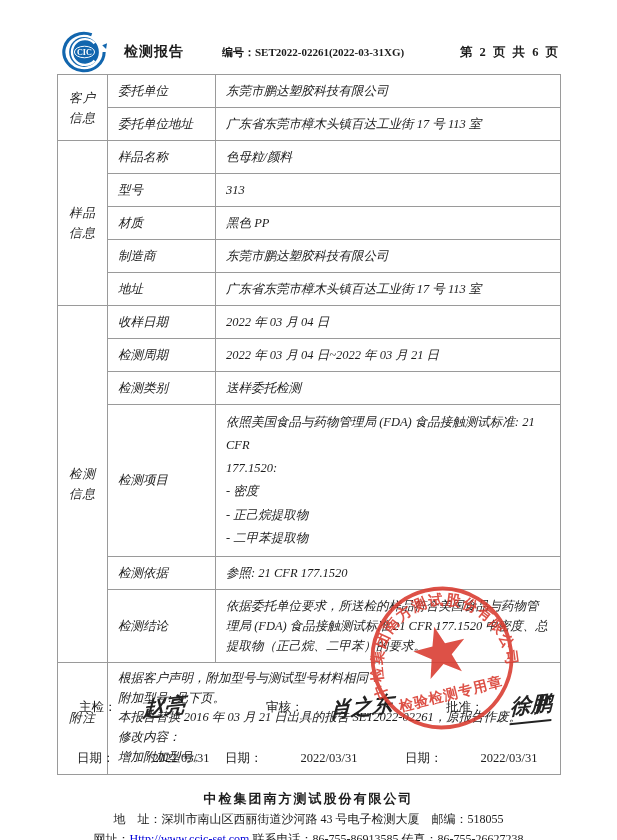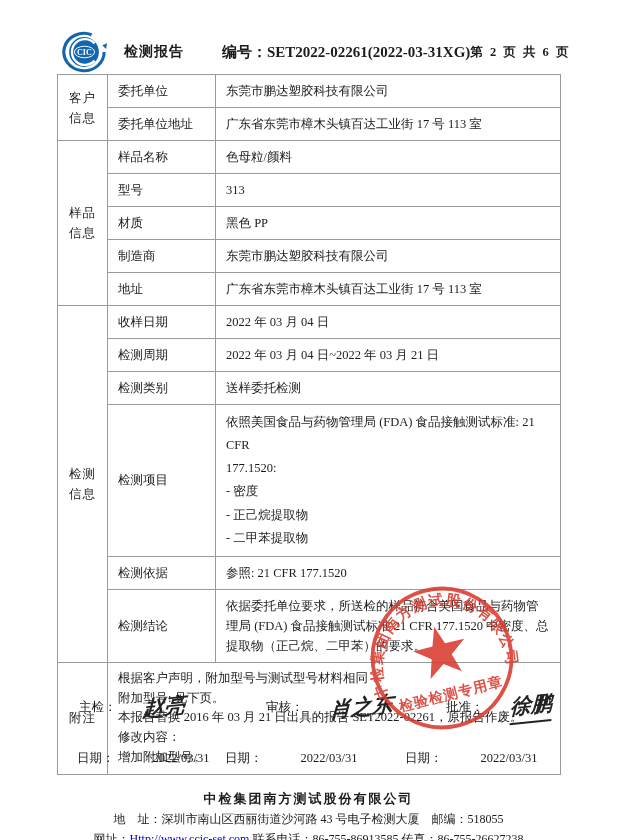--- a/index.html
+++ b/index.html
@@ -9,33 +9,34 @@
     margin:0 auto;
     background:#ffffff;
     font-family:"Liberation Serif", serif;
     color:#1c1c1c;
     overflow:hidden;
   }
   
   .header{position:absolute;top:30px;left:60px;right:57px;display:flex;align-items:center;}
   .logo{width:48px;height:44px;flex:0 0 auto;}
   .doc-title{margin-left:16px;font-size:14px;font-weight:bold;letter-spacing:1px;white-space:nowrap;}
-  .report-no{margin-left:38px;font-size:15px;font-weight:bold;white-space:nowrap;}
+  .report-no{margin-left:38px;font-size:11px;font-weight:bold;white-space:nowrap;}
   .page-info{margin-left:auto;font-size:12.5px;font-weight:bold;letter-spacing:2px;white-space:nowrap;}
   
   table.report{
     position:absolute;top:74px;left:57px;
     width:504px;border-collapse:collapse;table-layout:fixed;
     font-size:12.5px;
   }
   table.report td{
     border:1px solid #9a9a9a;
     padding:6px 10px;
     vertical-align:middle;
     line-height:1.6;
+    font-style:italic;
   }
   td.section-cell{
     width:30px;text-align:center;
     word-break:break-all;letter-spacing:1px;line-height:2.1;
     padding:4px 10px;
   }
   td.label-cell{width:88px;}
   td.value-cell{}
   .lines-cell div{line-height:1.85;}
   .notes-cell div{line-height:1.58;}

